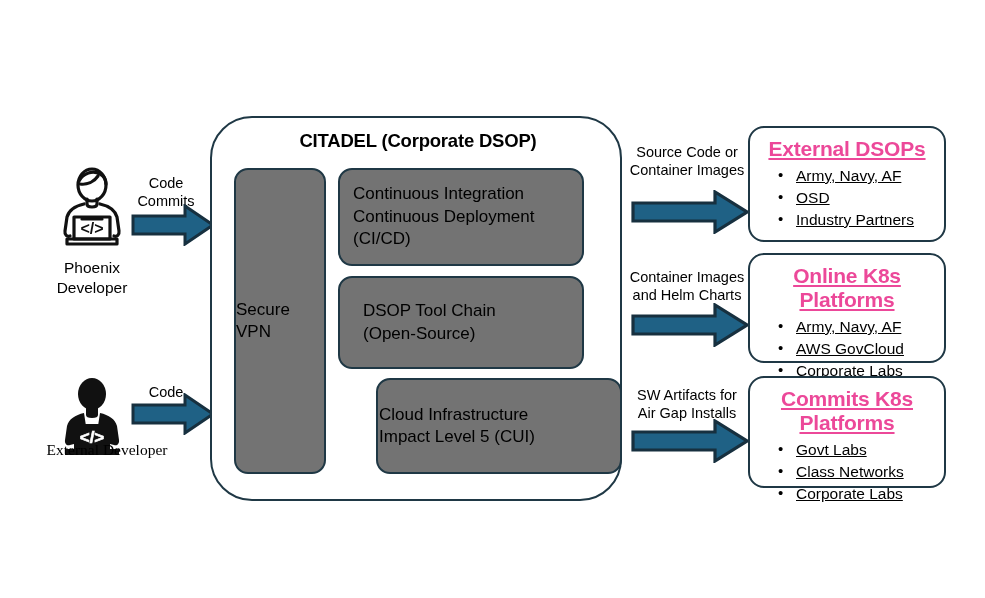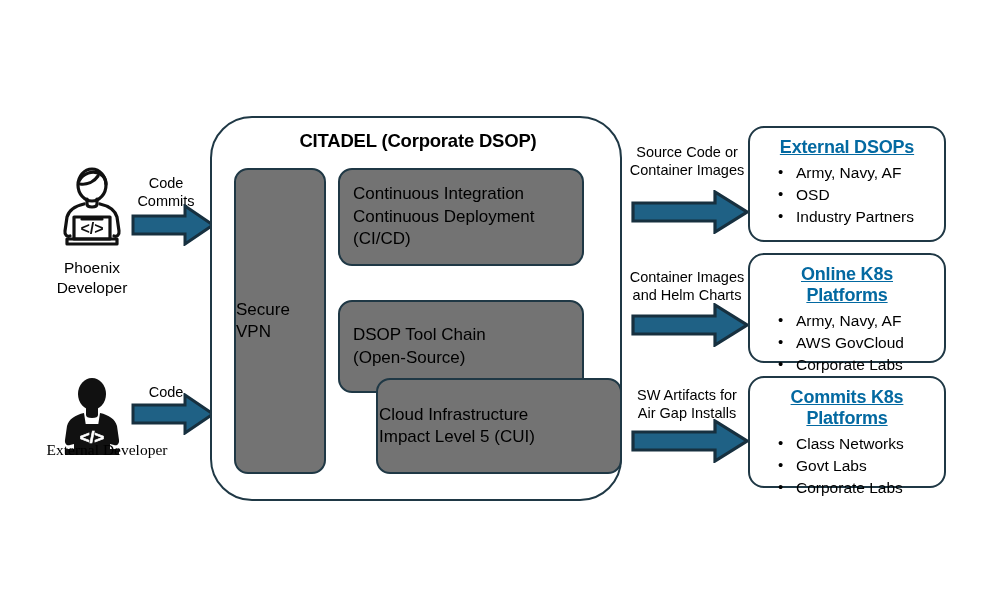--- a/index.html
+++ b/index.html
@@ -69,22 +69,21 @@
     top: 168px;
     width: 246px;
     height: 98px;
     padding-left: 13px;
   }
   #toolchain-box {
     left: 338px;
     top: 276px;
     width: 246px;
     height: 93px;
-    padding-left: 13px;
-    margin-top: 24px;
+    padding-left: 23px;
   }
   #cloud-box {
     left: 338px;
     top: 378px;
     width: 246px;
     height: 96px;
     padding-left: 1px;
     margin-left: 38px;
   }
   .inner-text {
@@ -136,31 +135,32 @@
     background: #ffffff;
     box-sizing: border-box;
     padding: 9px 10px 8px 10px;
   }
   #dest-box-1 { left: 748px; top: 126px; width: 198px; height: 116px; }
   #dest-box-2 { left: 748px; top: 253px; width: 198px; height: 110px; }
   #dest-box-3 { left: 748px; top: 376px; width: 198px; height: 112px; }
 
   .dest-title {
     text-align: center;
-    font-size: 18px;
+    font-size: 21px;
     font-weight: bold;
     text-decoration: underline;
-    color: #0369a1;
+    color: #ec4899;
     margin-bottom: 4px;
     letter-spacing: -0.2px;
   }
   .dest-list {
     margin: 0;
     padding: 0;
     list-style: none;
+    text-decoration: underline;
   }
   .dest-list li {
     position: relative;
     font-size: 15.5px;
     line-height: 1.42;
     color: #000000;
     padding-left: 36px;
   }
   .dest-list li::before {
     content: "\2022";
@@ -300,19 +300,19 @@
 
   <div class="abs" id="arrow-right-3">
     <svg class="arrow-svg" viewBox="0 0 118 44" width="118" height="44" aria-hidden="true">
       <polygon points="2,13 84,13 84,2 116,22 84,42 84,31 2,31" fill="#1F6185" stroke="#17303F" stroke-width="3.2" stroke-linejoin="miter"></polygon>
     </svg>
   </div>
 
   <div class="abs dest-box" id="dest-box-3">
     <div class="dest-title">Commits K8s Platforms</div>
     <ul class="dest-list">
+      <li>Govt Labs</li>
       <li>Class Networks</li>
-      <li>Govt Labs</li>
       <li>Corporate Labs</li>
     </ul>
   </div>
 
 </div>
 
 </body></html>

